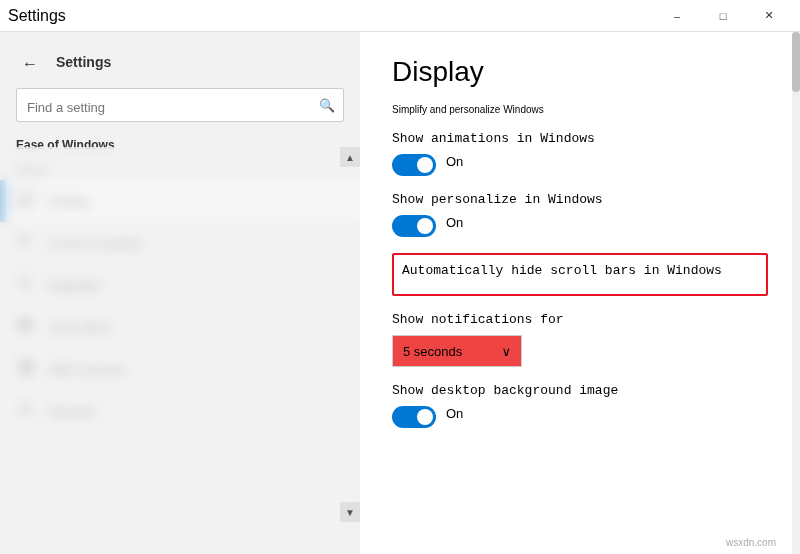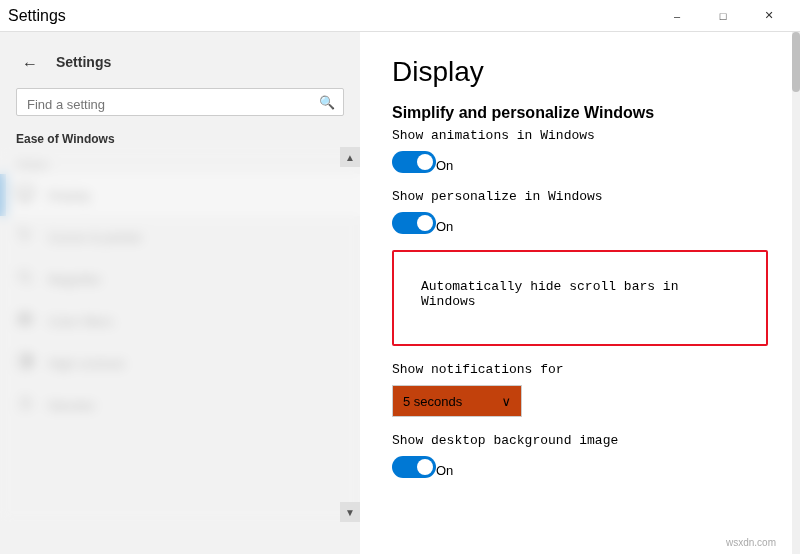--- a/index.html
+++ b/index.html
@@ -88,21 +88,21 @@
       font-weight: 600;
       color: #333;
     }
 
     .search-box {
       margin: 4px 16px 12px 16px;
       position: relative;
     }
     .search-box input {
       width: 100%;
-      height: 28px;
+      height: 34px;
       border: 1px solid #ccc;
       background: #fff;
       padding: 4px 32px 0 10px;
       font-size: 13px;
       outline: none;
       border-radius: 2px;
     }
     .search-icon-wrap {
       position: absolute;
       right: 8px;
@@ -201,42 +201,42 @@
     }
 
     .page-title {
       font-size: 28px;
       font-weight: 300;
       color: #000;
       margin-bottom: 16px;
     }
 
     .section-title {
-      font-size: 16px;
-      font-weight: 700;
+      font-size: 10px;
+      font-weight: 400;
       color: #000;
-      margin-bottom: 6px;
+      margin-bottom: 16px;
     }
 
     .setting-row {
       margin-bottom: 16px;
     }
 
     .setting-label {
       font-size: 13px;
       color: #000;
       margin-bottom: 8px;
       font-family: Liberation Mono, monospace;
     }
 
     
     .toggle-row {
       display: flex;
-      align-items: flex-end;
-      gap: 0;
+      align-items: flex-start;
+      gap: 10px;
     }
 
     .toggle {
       width: 44px;
       height: 22px;
       border-radius: 11px;
       position: relative;
       cursor: pointer;
       flex-shrink: 0;
     }
@@ -259,35 +259,35 @@
     .toggle.off .toggle-knob { left: 3px; }
 
     .toggle-state-label {
       font-size: 13px;
       color: #000;
     }
 
     
     .highlight-box {
       border: 2px solid #e81123;
-      padding: 27px;
+      padding: 8px;
       margin-bottom: 16px;
       border-radius: 2px;
     }
 
     
     .dropdown {
       display: flex;
       align-items: center;
       border: 1px solid #ccc;
       height: 32px;
       padding: 0 10px;
       font-size: 13px;
       color: #000;
-      background: #c2410c;
+      background: #ef4444;
       cursor: pointer;
       width: 130px;
       justify-content: space-between;
       margin-top: 4px;
     }
 
     
     .main-scrollbar {
       position: absolute;
       right: 0;

